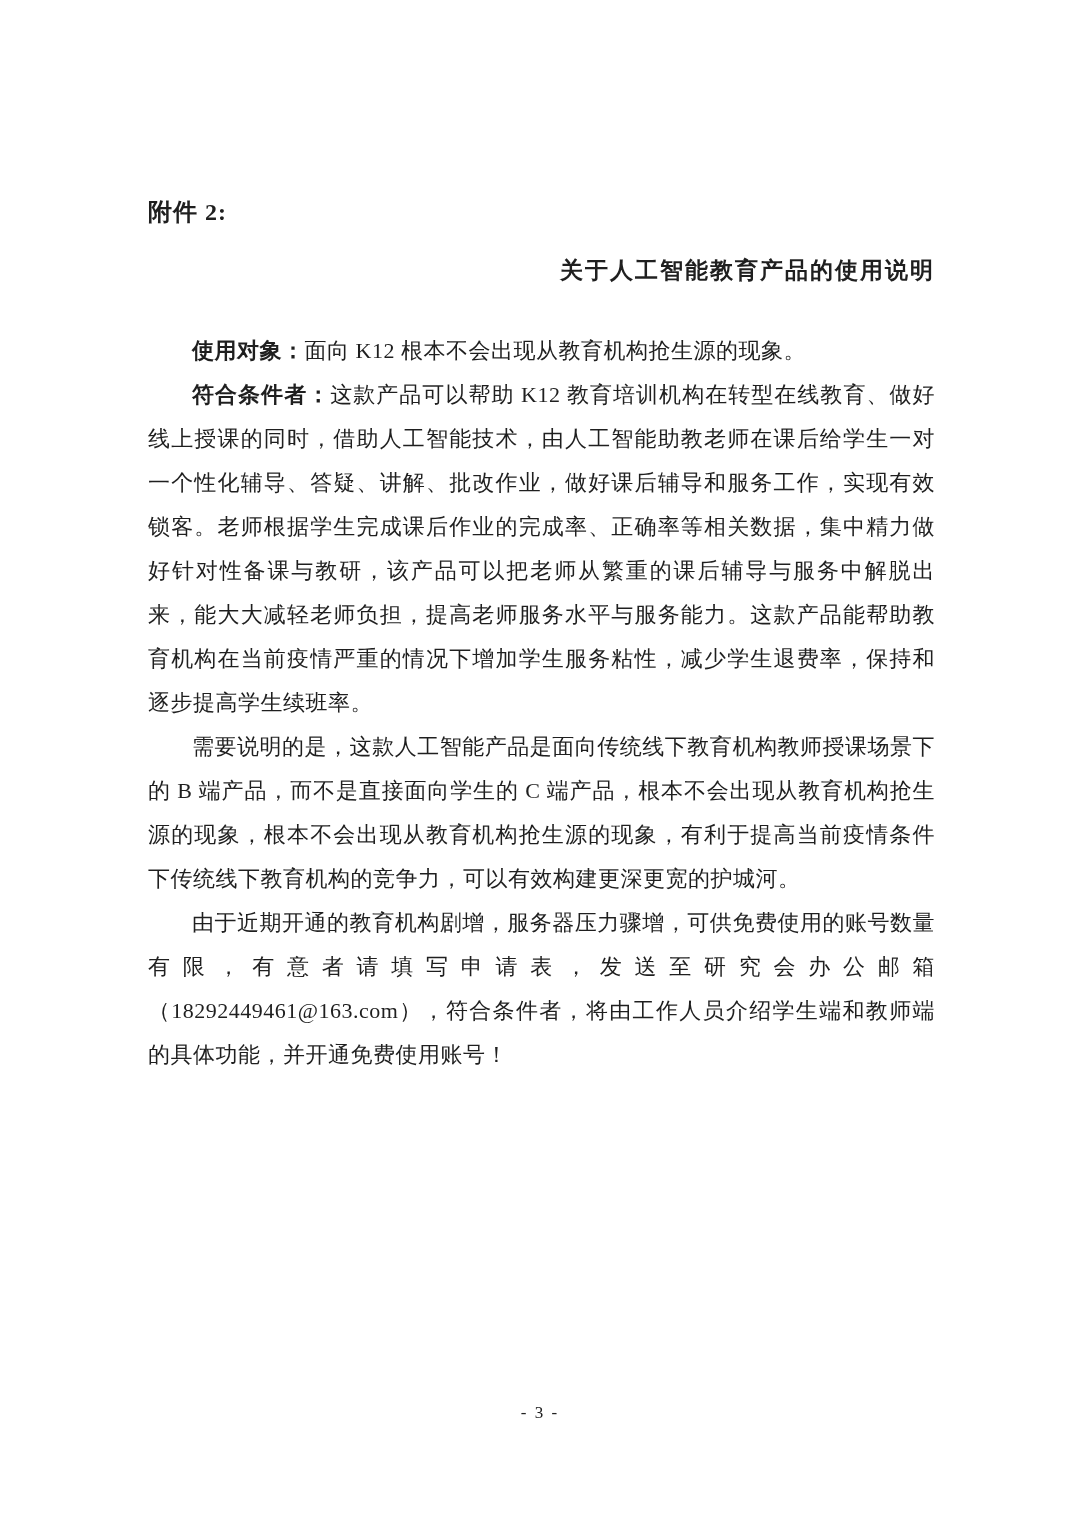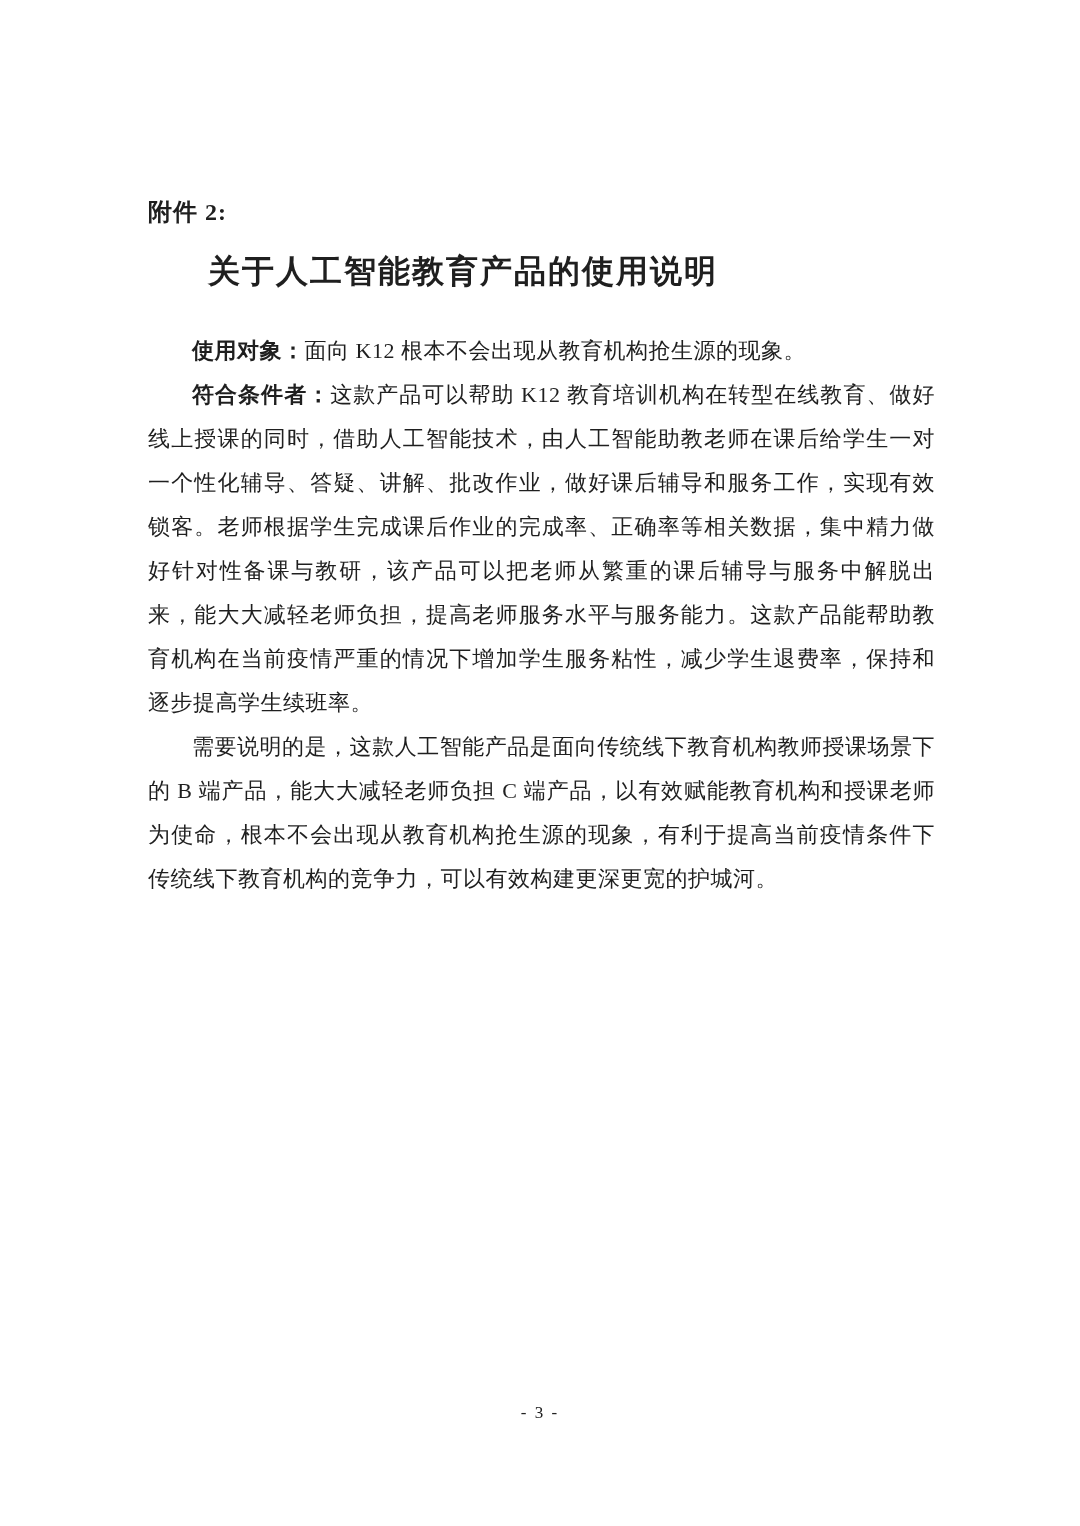--- a/index.html
+++ b/index.html
@@ -20,23 +20,23 @@
   .content {
     padding: 197px 145px 0 148px;
   }
   .attachment-label {
     font-size: 24px;
     line-height: 30px;
     font-weight: 600;
     letter-spacing: 1px;
   }
   .doc-title {
-    font-size: 32px;
+    font-size: 23px;
     font-weight: bold;
-    text-align: left;
+    text-align: right;
     line-height: 34px;
     letter-spacing: 2px;
     margin: 27px 0 0 60px;
   }
   .para {
     font-size: 22px;
     line-height: 44px;
     text-align: justify;
     text-justify: inter-ideograph;
     text-indent: 2em;
@@ -69,20 +69,21 @@
   <div class="content">
 
     <div class="attachment-label">附件 2:</div>
 
     <h1 class="doc-title">关于人工智能教育产品的使用说明</h1>
 
     <p class="para first"><b class="plabel">使用对象：</b><span>面向 K12 根本不会出现从教育机构抢生源的现象。</span></p>
 
     <p class="para"><b class="plabel">符合条件者：</b><span>这款产品可以帮助 K12 教育培训机构在转型在线教育、做好线上授课的同时，借助人工智能技术，由人工智能助教老师在课后给学生一对一个性化辅导、答疑、讲解、批改作业，做好课后辅导和服务工作，实现有效锁客。老师根据学生完成课后作业的完成率、正确率等相关数据，集中精力做好针对性备课与教研，该产品可以把老师从繁重的课后辅导与服务中解脱出来，能大大减轻老师负担，提高老师服务水平与服务能力。这款产品能帮助教育机构在当前疫情严重的情况下增加学生服务粘性，减少学生退费率，保持和逐步提高学生续班率。</span></p>
 
-    <p class="para"><span>需要说明的是，这款人工智能产品是面向传统线下教育机构教师授课场景下的 B 端产品，能大大减轻老师负担 C 端产品，以有效赋能教育机构和授课老师为使命，根本不会出现从教育机构抢生源的现象，有利于提高当前疫情条件下传统线下教育机构的竞争力，可以有效构建更深更宽的护城河。</span></p>
+    <p class="para"><span>需要说明的是，这款人工智能产品是面向传统线下教育机构教师授课场景下的 B 端产品，而不是直接面向学生的 C 端产品，根本不会出现从教育机构抢生源的现象，根本不会出现从教育机构抢生源的现象，有利于提高当前疫情条件下传统线下教育机构的竞争力，可以有效构建更深更宽的护城河。</span></p>
 
 
+    <p class="para"><span>由于近期开通的教育机构剧增，服务器压力骤增，可供免费使用的账号数量有限，有意者请填写申请表，发送至研究会办公邮箱（18292449461@163.com），符合条件者，将由工作人员介绍学生端和教师端的具体功能，并开通免费使用账号！</span></p>
 
   </div>
 
   <div class="page-footer">- 3 -</div>
 </div>
 
 </body></html>

